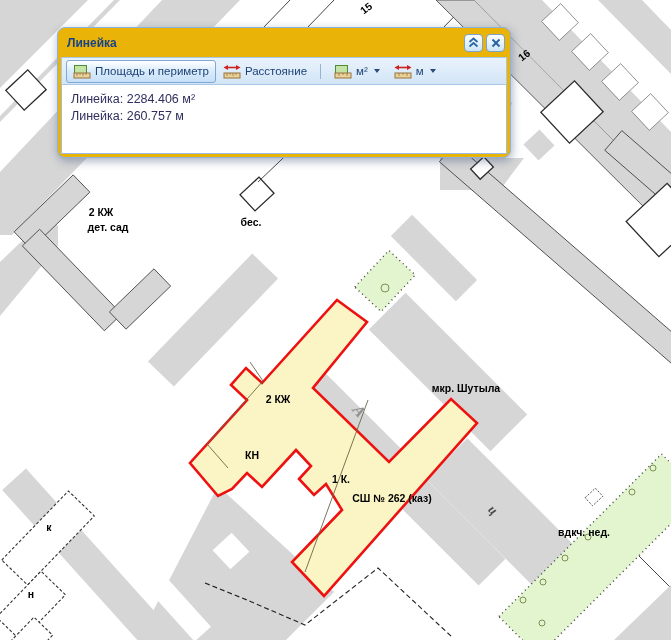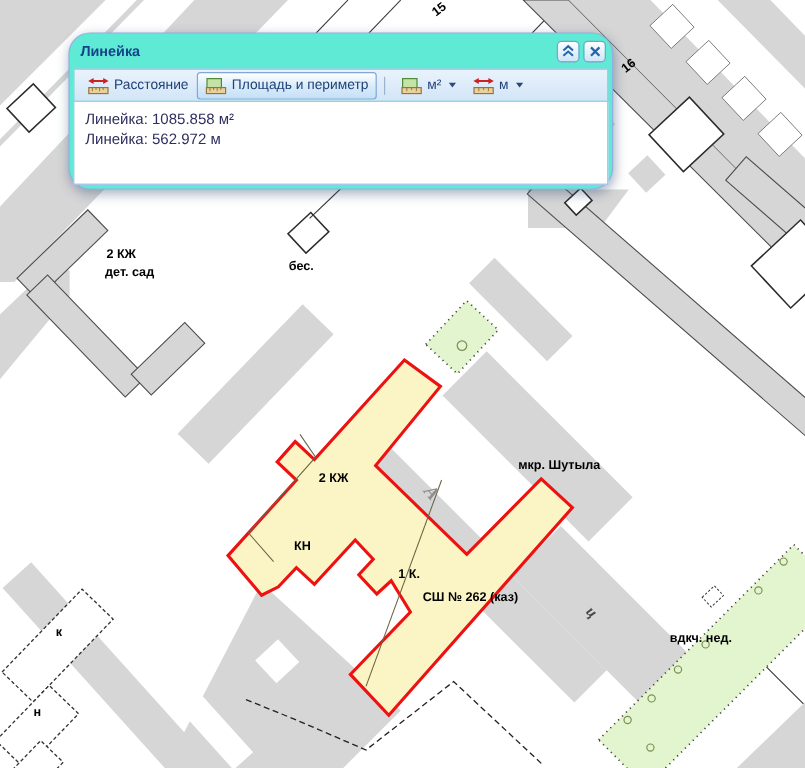--- a/index.html
+++ b/index.html
@@ -25,22 +25,22 @@
   
   .mlab{position:absolute;transform:translate(-50%,-50%);font:bold 10.5px "Liberation Sans",sans-serif;
         color:#000;white-space:nowrap;pointer-events:none;}
   .mlab.rot15{transform:translate(-50%,-50%) rotate(-38deg);}
   .mlab.roadA{font:bold italic 16px "Liberation Serif",serif;color:#8f8f8f;
         transform:translate(-50%,-50%) rotate(50deg);}
   .mlab.bldC{font:bold italic 13px "Liberation Serif",serif;color:#4a4a4a;
         transform:translate(-50%,-50%) rotate(45deg);}
 
   
-  .dlg{position:absolute;left:57px;top:27px;width:452px;background:#5eead4;
-       border:1px solid #8db2dd;border-radius:18px;box-shadow:1px 3px 10px rgba(60,80,120,.45);}
+  .dlg{position:absolute;left:57px;top:27px;width:452px;background:#eab308;
+       border:1px solid #8db2dd;border-radius:8px;box-shadow:1px 3px 10px rgba(60,80,120,.45);}
   .dlg-titlebar{height:23px;display:flex;align-items:center;padding:3px 5px 0 9px;cursor:move;}
   .dlg-title{font-size:12px;font-weight:bold;color:#15428b;flex:1;}
   .dlg-btn{width:19px;height:18px;border:1px solid #7aa3cc;border-radius:4px;
        background:linear-gradient(#ffffff,#cde5f6);display:flex;align-items:center;
        justify-content:center;margin-left:3px;cursor:pointer;box-sizing:border-box;}
   .dlg-toolbar{margin:3px 3px 0 3px;background:linear-gradient(#eaf3fc,#d2e5f7);
        border:1px solid #a9c7e7;display:flex;align-items:center;height:28px;padding:0 4px;
        box-sizing:border-box;}
   .tb-btn{display:flex;align-items:center;gap:4px;background:transparent;border:1px solid transparent;
        border-radius:3px;padding:3px 6px;font:11.5px "Liberation Sans",sans-serif;color:#1e4176;
@@ -168,44 +168,44 @@
       </span>
       <span class="dlg-btn">
         <svg width="10" height="10" viewBox="0 0 10 10">
           <line x1="1.5" y1="1.5" x2="8.5" y2="8.5" stroke="#2566a8" stroke-width="1.9"></line>
           <line x1="8.5" y1="1.5" x2="1.5" y2="8.5" stroke="#2566a8" stroke-width="1.9"></line>
         </svg>
       </span>
     </div>
 
     <div class="dlg-toolbar">
-      <button class="tb-btn">
-        <svg width="18" height="15" viewBox="0 0 18 15">
-          <line x1="4" y1="3.5" x2="14" y2="3.5" stroke="#cc2222" stroke-width="1.6"></line>
-          <polygon points="0.5,3.5 5,1 5,6" fill="#cc2222"></polygon>
-          <polygon points="17.5,3.5 13,1 13,6" fill="#cc2222"></polygon>
+      <button class="tb-btn sel">
+        <svg width="18" height="15" viewBox="0 0 18 15">
+          <rect x="1.5" y="1.5" width="12" height="8" fill="#c4e3a4" stroke="#4e8c35" stroke-width="1"></rect>
           <rect x="1" y="9" width="16" height="5" fill="#e8d29a" stroke="#97733f" stroke-width="1"></rect>
           <line x1="4" y1="9" x2="4" y2="12" stroke="#97733f" stroke-width="0.8"></line>
           <line x1="7" y1="9" x2="7" y2="11" stroke="#97733f" stroke-width="0.8"></line>
           <line x1="10" y1="9" x2="10" y2="12" stroke="#97733f" stroke-width="0.8"></line>
           <line x1="13" y1="9" x2="13" y2="11" stroke="#97733f" stroke-width="0.8"></line>
         </svg>
-        <span>Расстояние</span>
-      </button>
-
-      <button class="tb-btn sel">
-        <svg width="18" height="15" viewBox="0 0 18 15">
-          <rect x="1.5" y="1.5" width="12" height="8" fill="#c4e3a4" stroke="#4e8c35" stroke-width="1"></rect>
+        <span>Площадь и периметр</span>
+      </button>
+
+      <button class="tb-btn">
+        <svg width="18" height="15" viewBox="0 0 18 15">
+          <line x1="4" y1="3.5" x2="14" y2="3.5" stroke="#cc2222" stroke-width="1.6"></line>
+          <polygon points="0.5,3.5 5,1 5,6" fill="#cc2222"></polygon>
+          <polygon points="17.5,3.5 13,1 13,6" fill="#cc2222"></polygon>
           <rect x="1" y="9" width="16" height="5" fill="#e8d29a" stroke="#97733f" stroke-width="1"></rect>
           <line x1="4" y1="9" x2="4" y2="12" stroke="#97733f" stroke-width="0.8"></line>
           <line x1="7" y1="9" x2="7" y2="11" stroke="#97733f" stroke-width="0.8"></line>
           <line x1="10" y1="9" x2="10" y2="12" stroke="#97733f" stroke-width="0.8"></line>
           <line x1="13" y1="9" x2="13" y2="11" stroke="#97733f" stroke-width="0.8"></line>
         </svg>
-        <span>Площадь и периметр</span>
+        <span>Расстояние</span>
       </button>
 
       <span class="tb-sep"></span>
 
       <button class="tb-btn">
         <svg width="18" height="15" viewBox="0 0 18 15">
           <rect x="1.5" y="1.5" width="12" height="8" fill="#c4e3a4" stroke="#4e8c35" stroke-width="1"></rect>
           <rect x="1" y="9" width="16" height="5" fill="#e8d29a" stroke="#97733f" stroke-width="1"></rect>
           <line x1="5" y1="9" x2="5" y2="12" stroke="#97733f" stroke-width="0.8"></line>
           <line x1="9" y1="9" x2="9" y2="11" stroke="#97733f" stroke-width="0.8"></line>
@@ -226,24 +226,24 @@
           <line x1="13" y1="9" x2="13" y2="12" stroke="#97733f" stroke-width="0.8"></line>
         </svg>
         <span>м</span>
         <span class="caret"></span>
       </button>
     </div>
 
     <div class="dlg-content">
       <div>
         <span>Линейка:</span>
-        <span>1085.858</span>
+        <span>2284.406</span>
         <span>м²</span>
       </div>
       <div>
         <span>Линейка:</span>
-        <span>562.972</span>
+        <span>260.757</span>
         <span>м</span>
       </div>
     </div>
   </div>
 
 </div>
 
 </body></html>

